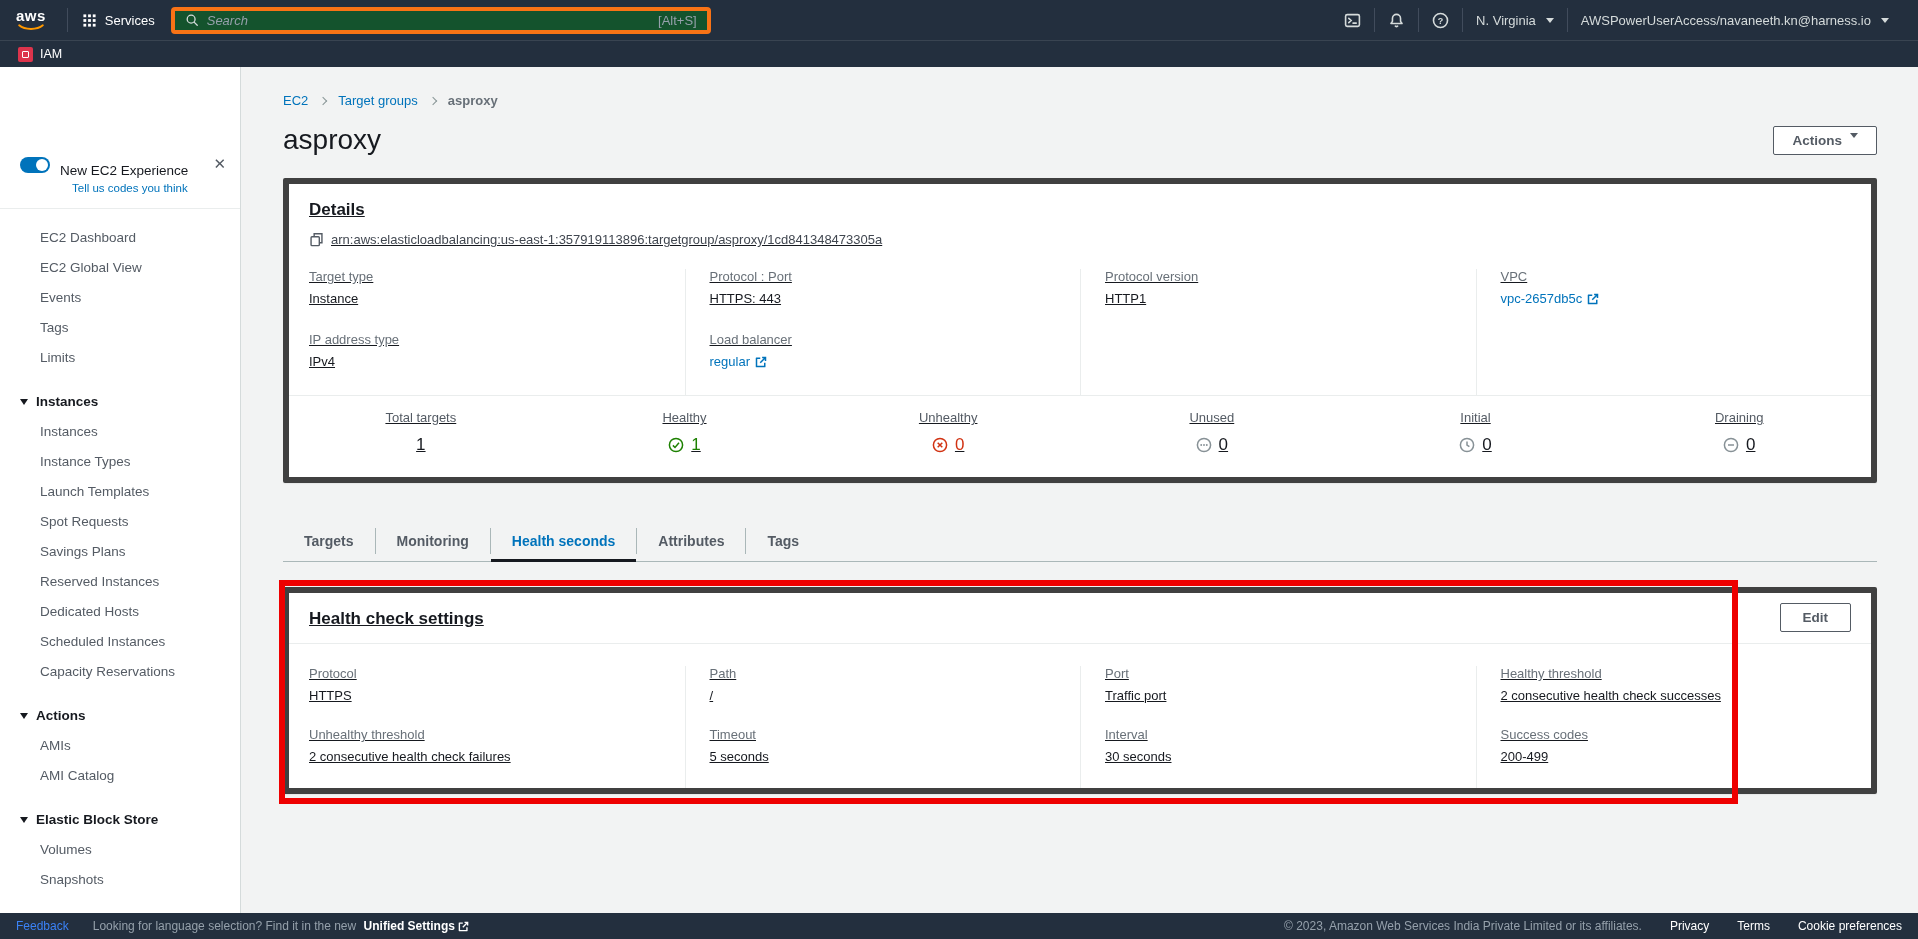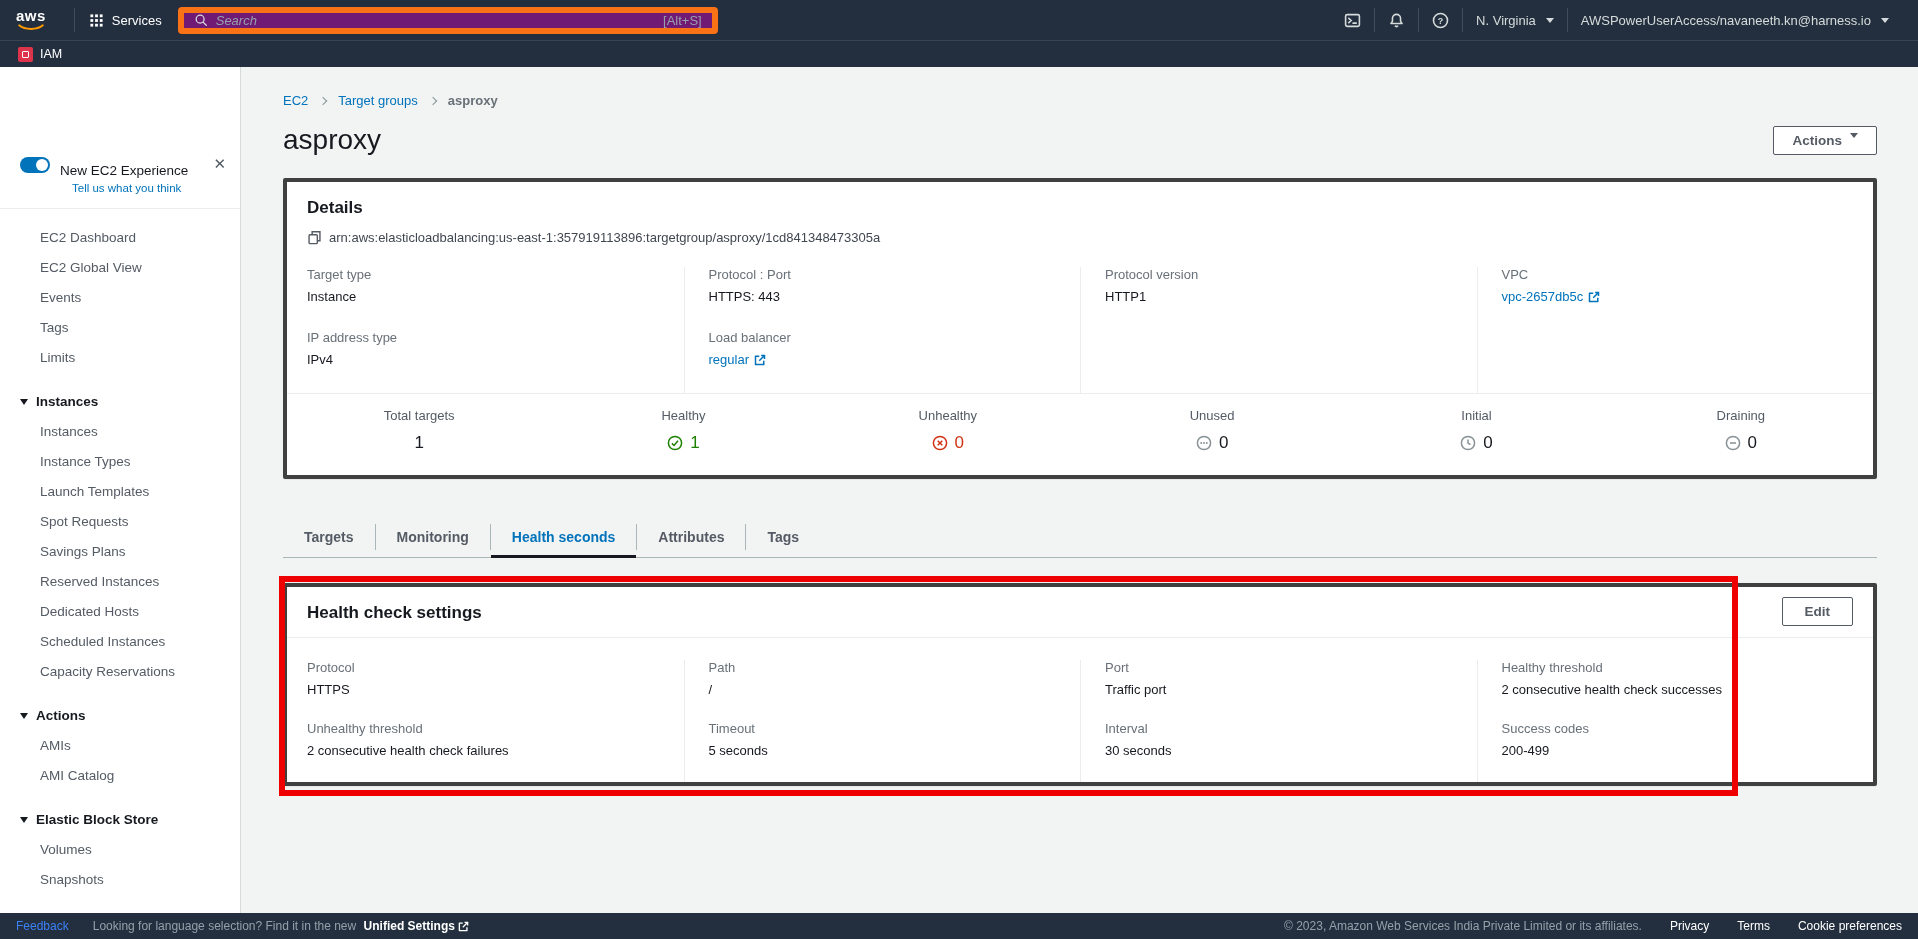--- a/index.html
+++ b/index.html
@@ -8,29 +8,29 @@
     font-family: "Liberation Sans", "DejaVu Sans", sans-serif;
     font-size: 13px; color:#16191f; background:#f2f3f3;
   }
   .page { width:1918px; height:939px; display:flex; flex-direction:column; }
 
   
   .topbar {
     height:40px; background:var(--header-bg); display:flex; align-items:center;
     padding:0 16px; color:#d5dbdb; flex:0 0 auto;
   }
-  .logo { display:flex; flex-direction:column; align-items:center; cursor:pointer; margin-right:14px; }
+  .logo { display:flex; flex-direction:column; align-items:center; cursor:pointer; margin-right:7px; }
   .logo-text { color:#fff; font-weight:bold; font-size:15px; line-height:14px; letter-spacing:.5px; }
   .smile { width:28px; height:7px; margin-top:1px; }
   .vdiv { width:1px; height:24px; background:#414c5c; margin:0 14px; }
   .services { display:flex; align-items:center; gap:8px; color:#fff; cursor:pointer; }
   .services svg { width:15px; height:15px; color:#fff; }
   .searchbox {
     display:flex; align-items:center; gap:8px; margin-left:16px;
-    width:540px; height:27px; background:#701a75; border:6px solid #f97316;
+    width:540px; height:27px; background:#14532d; border:4px solid #f97316;
     border-radius:4px; padding:0 10px;
   }
   .searchbox svg { width:14px; height:14px; color:#d5dbdb; flex:0 0 auto; }
   .searchbox input {
     flex:1; background:transparent; border:none; outline:none; color:#fff;
     font-family:inherit; font-size:13px; font-style:italic;
   }
   .searchbox input::placeholder { color:#95a0ab; font-style:italic; }
   .shortcut { color:#95a0ab; font-size:13px; }
   .top-right { margin-left:auto; display:flex; align-items:center; }
@@ -72,21 +72,21 @@
   .crumb.current { color:#687078; font-weight:bold; }
   .chev { width:6px; height:6px; border-right:1.6px solid #879596; border-top:1.6px solid #879596;
           transform:rotate(45deg); display:inline-block; margin:0 2px; }
   .title-row { display:flex; align-items:center; justify-content:space-between; margin-top:16px; }
   .title-row h1 { font-size:28px; font-weight:400; color:#16191f; }
   .btn { background:#fff; border:1px solid #545b64; border-radius:2px; color:#545b64;
          font-family:inherit; font-size:13.5px; font-weight:bold; padding:6px 18px; cursor:pointer;
          display:inline-flex; align-items:flex-start; }
   .btn .caret { border-top-color:#545b64; margin-left:8px; }
 
-  .card { background:#fff; border:4px solid #404040; border-radius:2px; box-shadow:0 1px 1px rgba(0,0,0,.05); }
+  .card { background:#fff; border:6px solid #404040; border-radius:2px; box-shadow:0 1px 1px rgba(0,0,0,.05);text-decoration:underline; }
   .details-card { margin-top:22px; padding-top:16px; }
   .card-title { font-size:17px; font-weight:bold; color:#16191f; }
   .details-card > .card-title { padding:0 20px; }
   .arn-row { display:flex; align-items:center; gap:7px; padding:0 20px; margin-top:12px; }
   .copy-btn { width:15px; height:15px; color:#545b64; cursor:pointer; flex:0 0 auto; }
   .copy-btn svg { width:15px; height:15px; display:block; }
   .arn-text { font-size:13px; color:#414750; }
 
   .fields-grid { display:grid; grid-template-columns:repeat(4,1fr); margin-top:22px; }
   .field-col { padding:0 16px 0 24px; }
@@ -228,21 +228,21 @@
 
   <div class="app">
     <aside class="sidebar">
       <div class="exp-block">
         <div class="exp-row">
           <span class="toggle">
               <span class="knob"></span>
             </span>
           <span class="exp-title">New EC2 Experience</span>
         </div>
-        <div class="exp-link">Tell us what you think</div>
+        <div class="exp-link">Tell us codes you think</div>
         <span class="close-x">✕</span>
       </div>
       <nav class="side-nav">
           <div class="side-item">EC2 Dashboard</div>
           <div class="side-item">EC2 Global View</div>
           <div class="side-item">Events</div>
           <div class="side-item">Tags</div>
           <div class="side-item">Limits</div>
           <div class="side-section-header">
             <span class="tri"></span>

